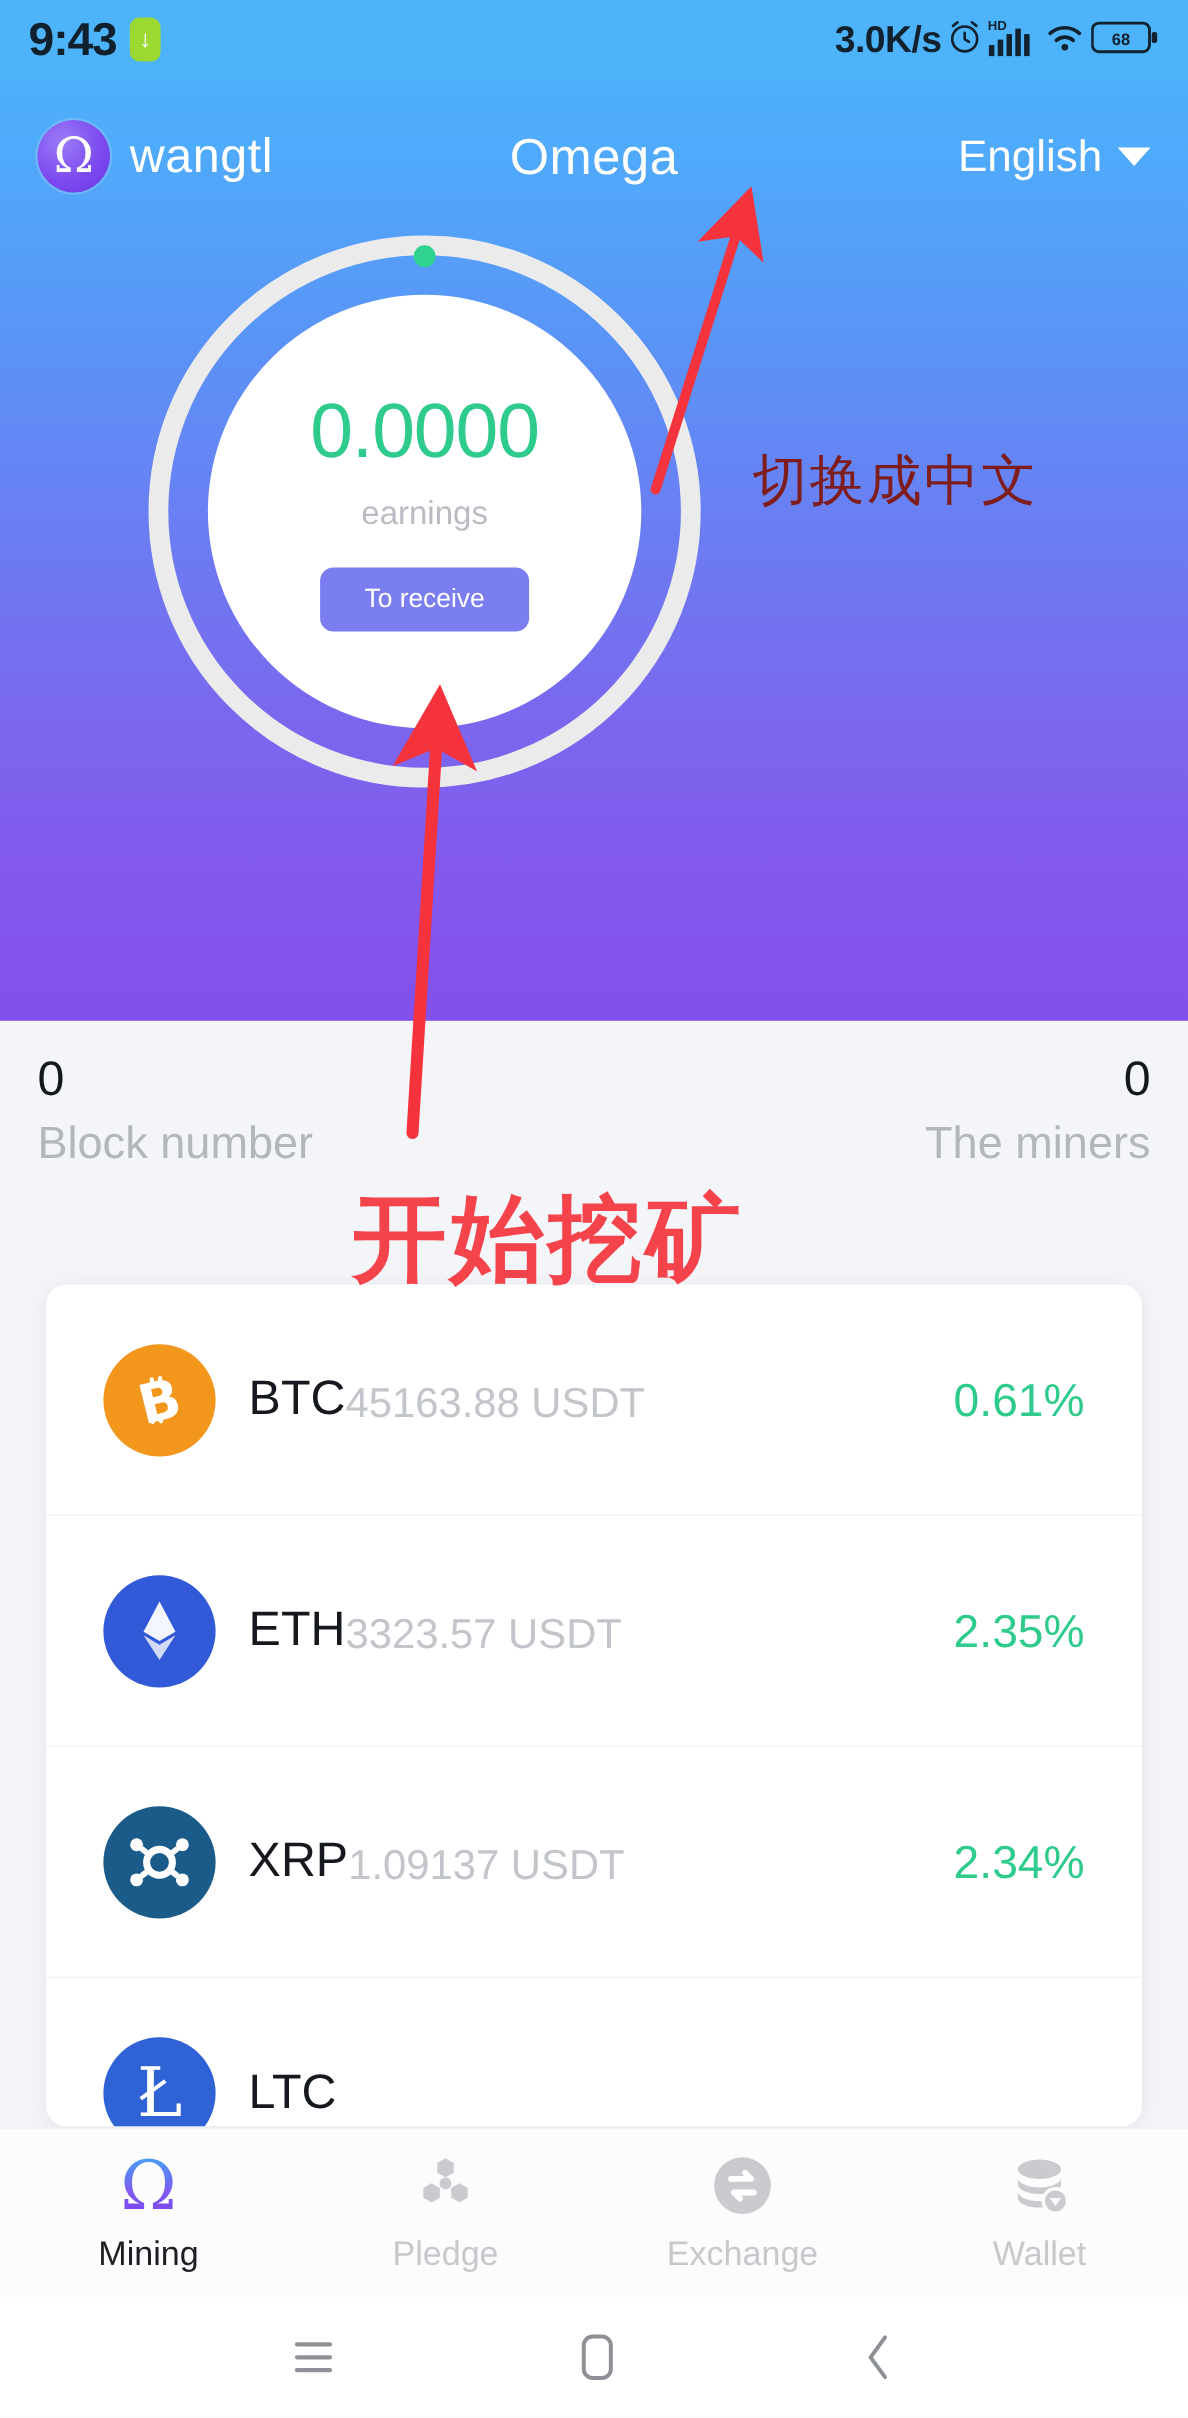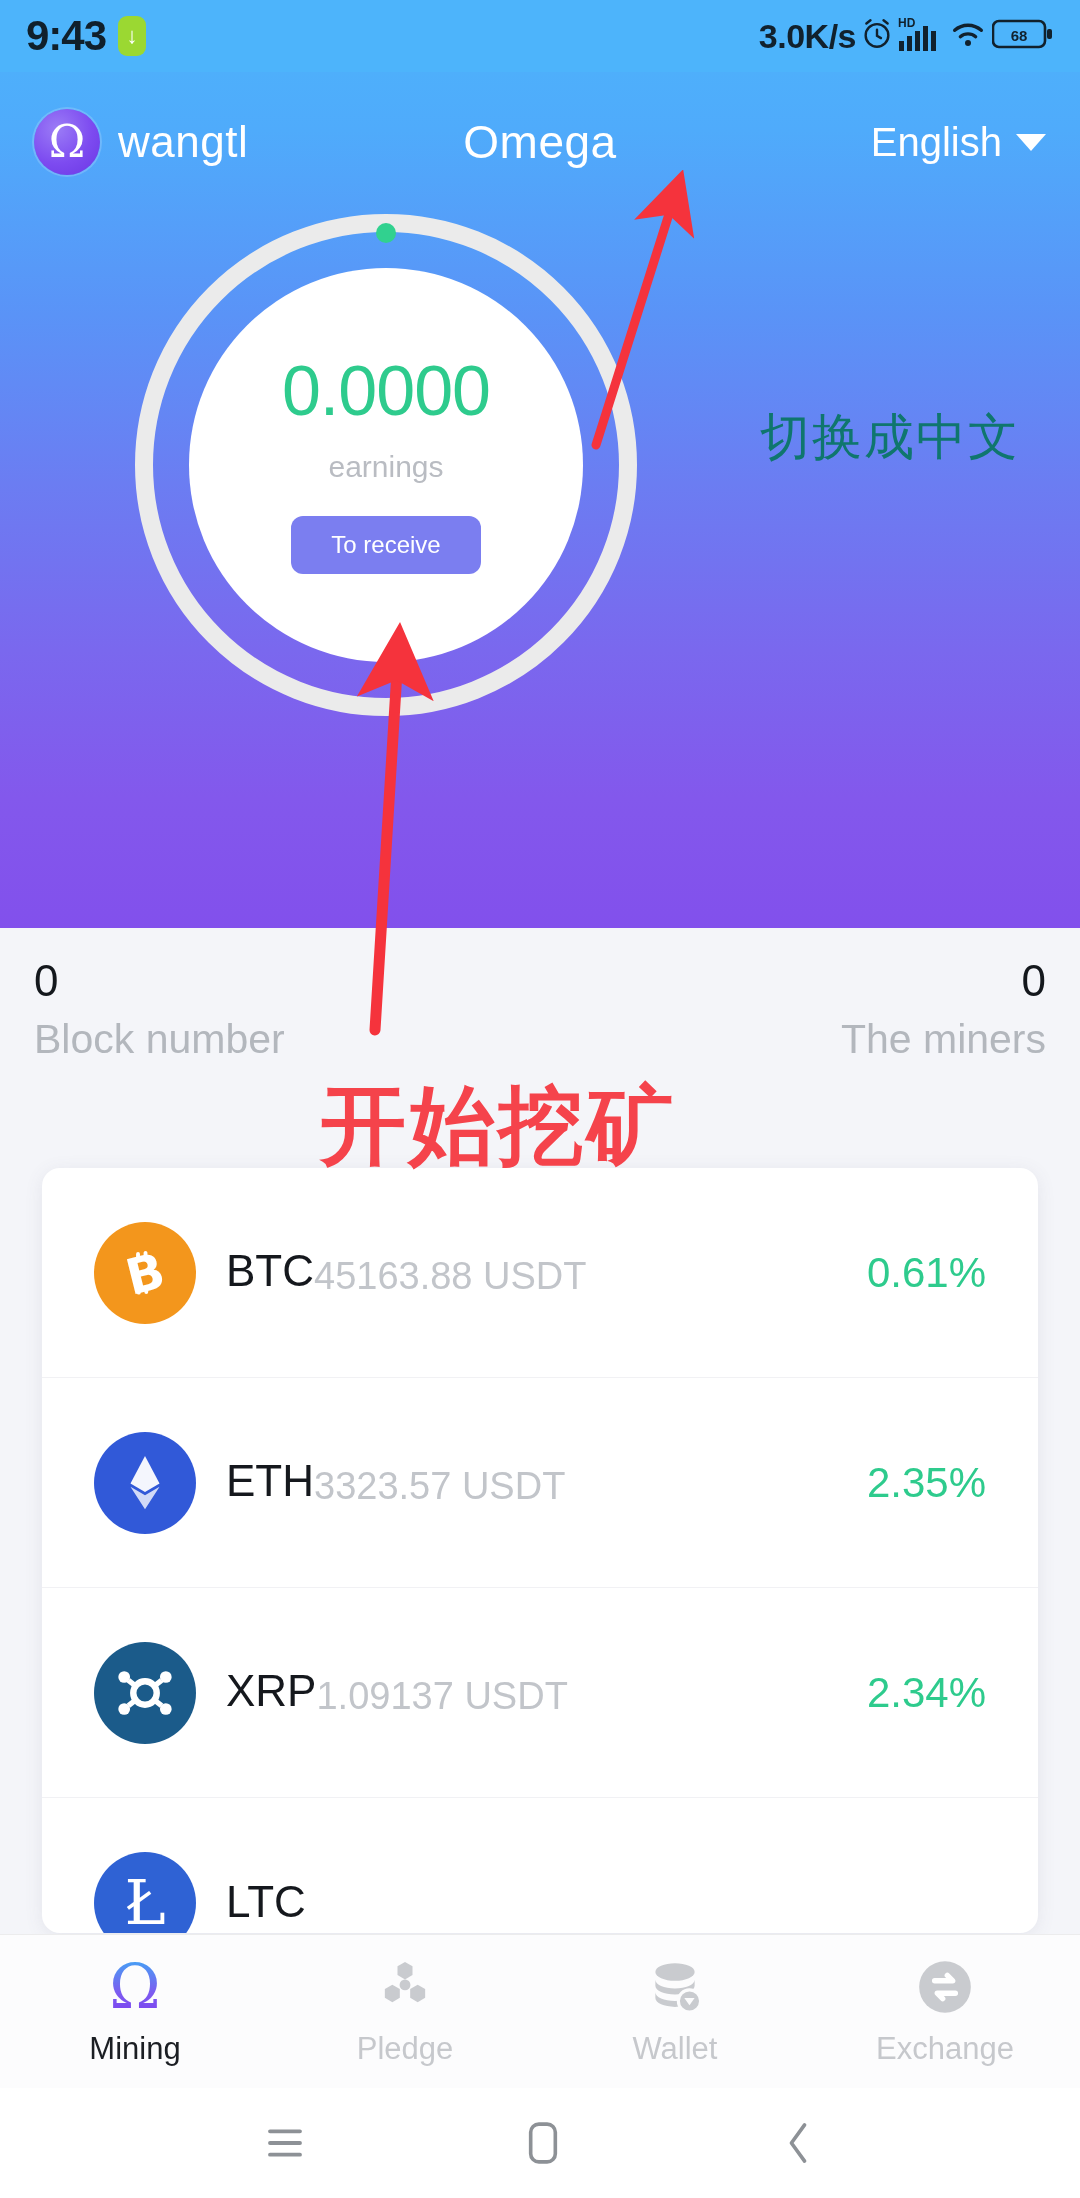--- a/index.html
+++ b/index.html
@@ -141,21 +141,21 @@
   .sysnav {
     position:absolute; left:0; top:2088px; width:1080px; height:110px;
     background:#ffffff; display:flex; align-items:center; justify-content:center; gap:218px;
     z-index:9;
   }
   .sys-ico { color:#8d9196; display:flex; align-items:center; justify-content:center; }
 
   
   .anno { position:absolute; z-index:20; pointer-events:none; }
   .anno-cn-lang {
-    left:760px; top:404px; color:#0f766e; font-size:50px;
+    left:684px; top:404px; color:#7f1d1d; font-size:50px;
     font-family:"DejaVu Sans", sans-serif; letter-spacing:2px;
   }
   .anno-cn-mine {
     left:320px; top:1068px; color:#f5434b; font-size:86px;
     font-family:"DejaVu Sans", sans-serif; letter-spacing:3px; font-weight:700;
   }
   .watermark {
     position:absolute; left:0; top:2128px; width:1080px; text-align:center;
     font-family:"DejaVu Serif", serif; font-size:40px; color:#16181c; z-index:21;
   }
@@ -315,39 +315,39 @@
           <path d="M7.1 11.1 10 12.8v3.4L7.1 17.9 4.2 16.2v-3.4z"></path>
           <path d="M16.9 11.1l2.9 1.7v3.4l-2.9 1.7-2.9-1.7v-3.4z"></path>
           <circle cx="12" cy="11.2" r="2.1"></circle>
         </svg>
       </span>
       <span class="tab-lbl">Pledge</span>
     </div>
 
     <div class="tab">
       <span class="tab-ico">
+        <svg width="62" height="62" viewBox="0 0 24 24">
+          <circle cx="12" cy="12" r="10" fill="#c9cbcf"></circle>
+          <path d="M8 9.6h7l-2.1-2.1M16 14.4H9l2.1 2.1" stroke="#fff" stroke-width="2.1" fill="none" stroke-linecap="round" stroke-linejoin="round"></path>
+        </svg>
+      </span>
+      <span class="tab-lbl">Exchange</span>
+    </div>
+
+    <div class="tab">
+      <span class="tab-ico">
         <svg width="62" height="62" viewBox="0 0 24 24" fill="#c9cbcf">
           <ellipse cx="12" cy="6.2" rx="7.6" ry="3.4"></ellipse>
           <path d="M4.4 9.2c0 1.9 3.4 3.4 7.6 3.4s7.6-1.5 7.6-3.4v2.3c0 1.9-3.4 3.4-7.6 3.4s-7.6-1.5-7.6-3.4z"></path>
           <path d="M4.4 14c0 1.9 3.4 3.4 7.6 3.4s7.6-1.5 7.6-3.4v2.3c0 1.9-3.4 3.4-7.6 3.4s-7.6-1.5-7.6-3.4z"></path>
           <circle cx="17.6" cy="17.4" r="4.3" fill="#c9cbcf" stroke="#fcfcfd" stroke-width="1.2"></circle>
           <path d="M15.6 16.3h4l-2 2.8z" fill="#fcfcfd"></path>
         </svg>
       </span>
       <span class="tab-lbl">Wallet</span>
-    </div>
-
-    <div class="tab">
-      <span class="tab-ico">
-        <svg width="62" height="62" viewBox="0 0 24 24">
-          <circle cx="12" cy="12" r="10" fill="#c9cbcf"></circle>
-          <path d="M8 9.6h7l-2.1-2.1M16 14.4H9l2.1 2.1" stroke="#fff" stroke-width="2.1" fill="none" stroke-linecap="round" stroke-linejoin="round"></path>
-        </svg>
-      </span>
-      <span class="tab-lbl">Exchange</span>
     </div>
 
   </div>
 
   <div class="sysnav">
     <span class="sys-ico">
       <svg width="40" height="34" viewBox="0 0 24 20">
           <path d="M3 3h18M3 10h18M3 17h18" stroke="#8d9196" stroke-width="2.3" stroke-linecap="round"></path>
         </svg>
     </span>

